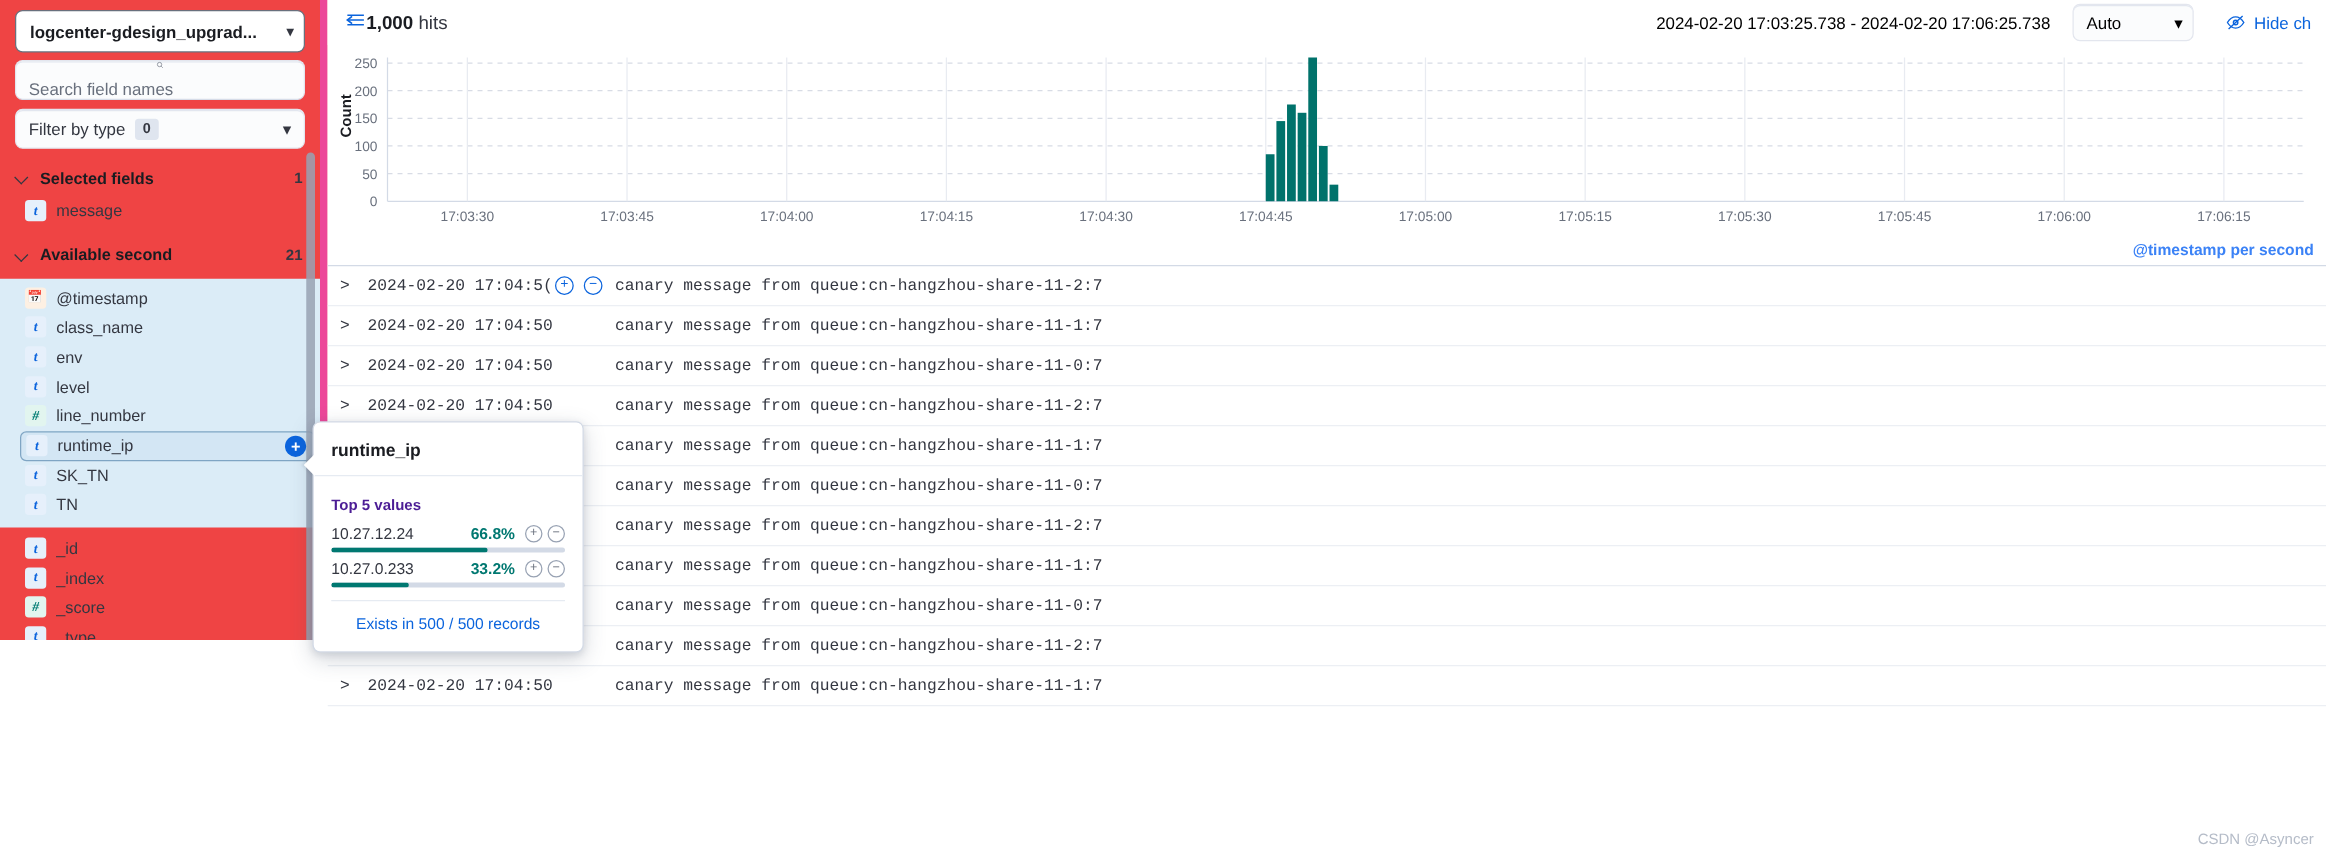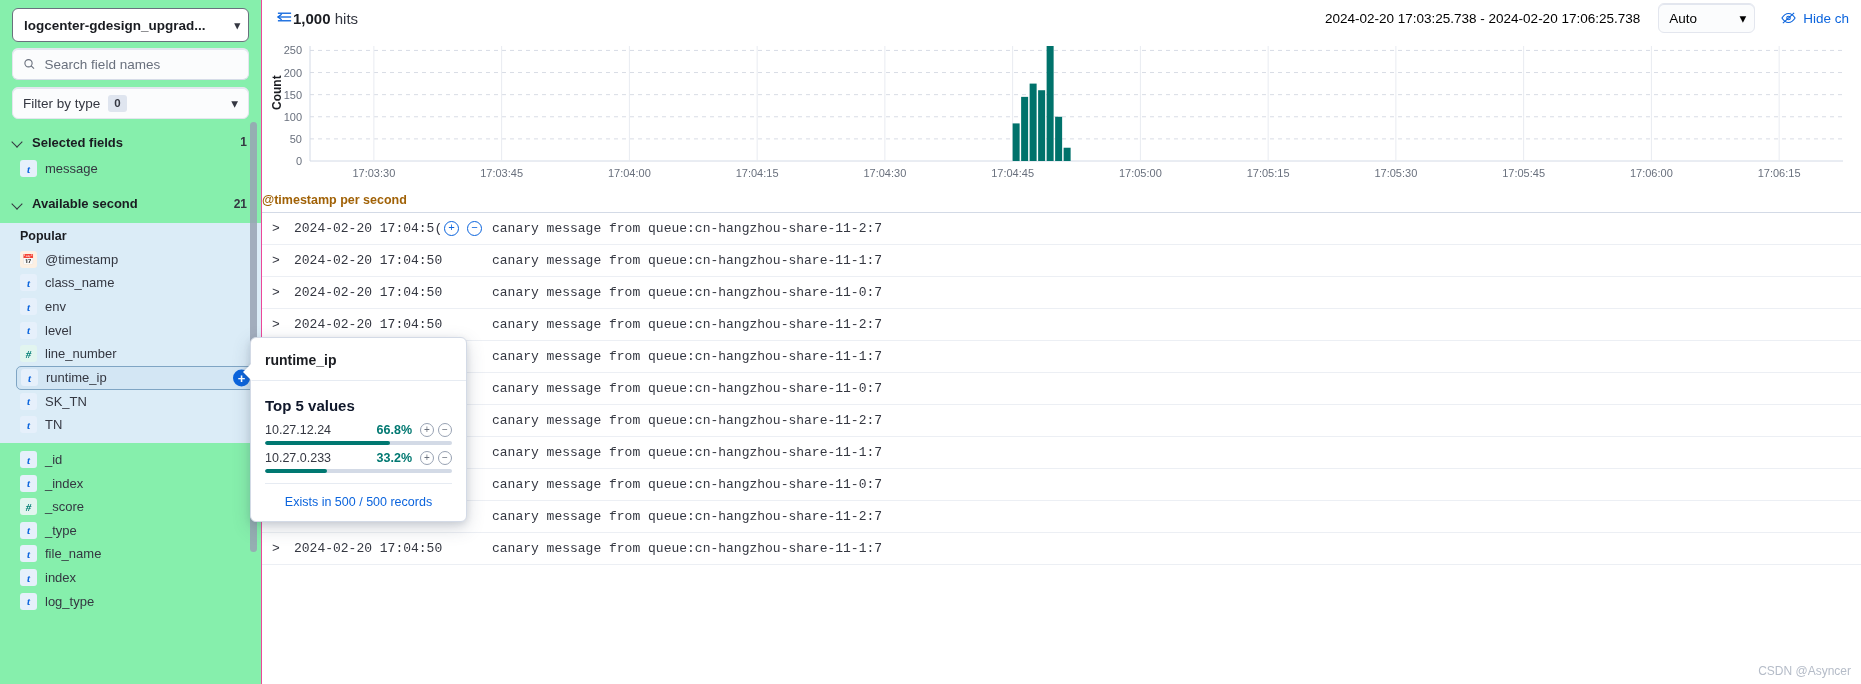--- a/index.html
+++ b/index.html
@@ -7,23 +7,23 @@
     width: 1861px; height: 684px;
     font-family: "Liberation Sans", sans-serif;
     background: #ffffff;
     color: #343741;
     overflow: hidden;
   }
   .app { position: relative; width: 1861px; height: 684px; display: flex; }
 
   
   .sidebar {
-    width: 262px; height: 684px; flex: 0 0 262px;
-    background: #86efac;
-    border-right: 1px solid #ec4899;
+    width: 262px; height: 512px; flex: 0 0 262px;
+    background: #ef4444;
+    border-right: 6px solid #ec4899;
     position: relative;
     overflow: hidden;
   }
   .idx-pattern-row { padding: 8px 12px 6px 12px; display: flex; align-items: center; }
   .idx-pattern {
     flex: 1; height: 34px;
     background: #fff; border: 1px solid #69707d;
     border-radius: 6px;
     display: flex; align-items: center; justify-content: space-between;
     padding: 0 8px 0 11px;
@@ -33,20 +33,21 @@
   .idx-pattern .caret { color: #343741; font-size: 11px; padding-left: 6px; }
 
   .search-row { padding: 0 12px; }
   .search-box {
     height: 32px; background: #fbfcfd;
     border: 1px solid #e3e6ee; border-bottom-color: #d6dce8;
     border-radius: 6px;
     display: flex; align-items: center; gap: 9px;
     padding: 0 10px;
     box-shadow: 0 1px 0 0 #e2e6ef inset;
+    flex-direction: column;
   }
   .search-box input {
     border: none; outline: none; background: transparent;
     font-family: "Liberation Sans", sans-serif;
     font-size: 13.5px; color: #343741; width: 100%;
   }
   .search-box input::placeholder { color: #69707d; }
 
   .filter-row { padding: 7px 12px 0 12px; }
   .filter-box {
@@ -157,21 +158,21 @@
 
   
   .chartwrap { position: relative; height: 176px; padding: 0 10px 0 0; }
   .ylabel {
     position: absolute; left: 8px; top: 74px;
     transform: rotate(-90deg); transform-origin: left top;
     font-size: 12px; font-weight: bold; color: #1a1c21;
   }
   .chart-svg { display: block; }
   .xlabel {
-    text-align: left; font-size: 12.5px; font-weight: bold; color: #a16207;
+    text-align: right; font-size: 12.5px; font-weight: bold; color: #3b82f6;
     margin-top: 2px;
   }
 
   
   .doc-table { border-top: 1px solid #d3dae6; }
   .doc-row {
     display: flex; align-items: center;
     height: 32px;
     border-bottom: 1px solid #eceff4;
     padding-left: 10px;
@@ -207,21 +208,21 @@
     border-top: 9px solid transparent; border-bottom: 9px solid transparent;
     border-right: 9px solid #fff;
     filter: drop-shadow(-2px 0 1px rgba(65,78,101,.10));
   }
   .pop-title {
     font-size: 14px; font-weight: bold; color: #1a1c21;
     padding: 14px 14px 12px 14px;
     border-bottom: 1px solid #e6ebf2;
   }
   .pop-body { padding: 16px 14px 4px 14px; }
-  .pop-sub { font-size: 15px; font-weight: bold; color: #0f172a; margin-bottom: 9px; }
+  .pop-sub { font-size: 12px; font-weight: bold; color: #4c1d95; margin-bottom: 9px; }
   .vrow { margin-bottom: 6px; }
   .vrow-top {
     display: flex; align-items: center; gap: 4px;
     font-size: 12.5px;
   }
   .vname { color: #343741; flex: 1; white-space: nowrap; overflow: hidden; }
   .vpct { color: #007871; font-weight: bold; margin-right: 4px; }
   .vbtn {
     width: 14px; height: 14px; border-radius: 50%;
     border: 1.2px solid #98a2b3; color: #69707d;
@@ -297,21 +298,20 @@
 
     <div class="section-head">
       <span class="left">
         <span class="chev"></span>
         <span class="title">Available second</span>
       </span>
       <span class="count">21</span>
     </div>
 
     <div class="popular-group">
-      <div class="popular-label">Popular</div>
       <div class="field-list" id="popular-fields">
           <div class="field-item">
             <span class="ftype d">📅</span>
             <span>@timestamp</span>
           </div>
           <div class="field-item">
             <span class="ftype t">t</span>
             <span>class_name</span>
           </div>
           <div class="field-item">

